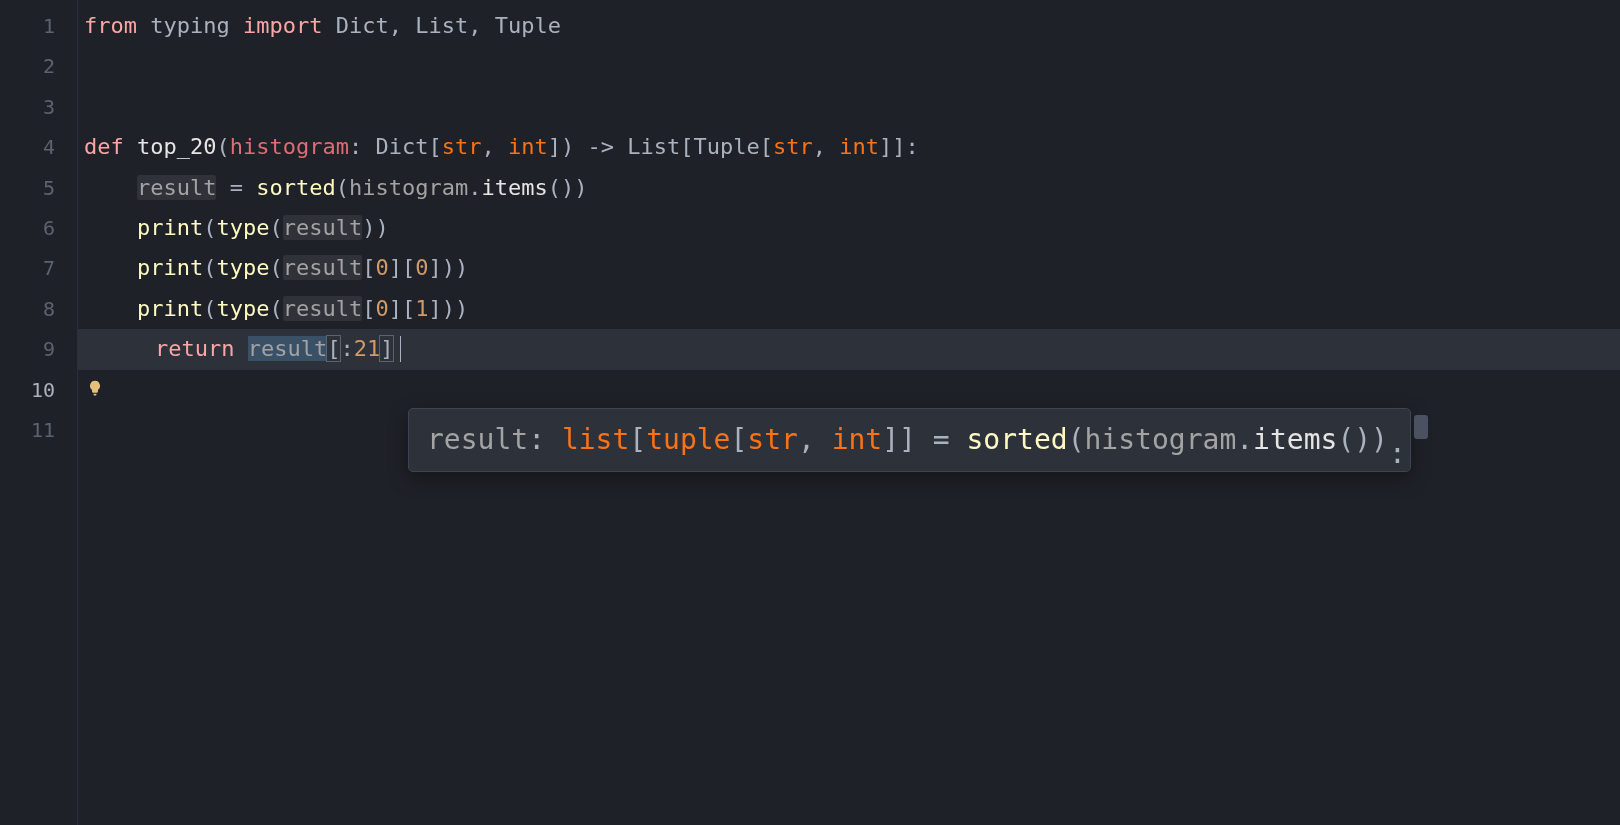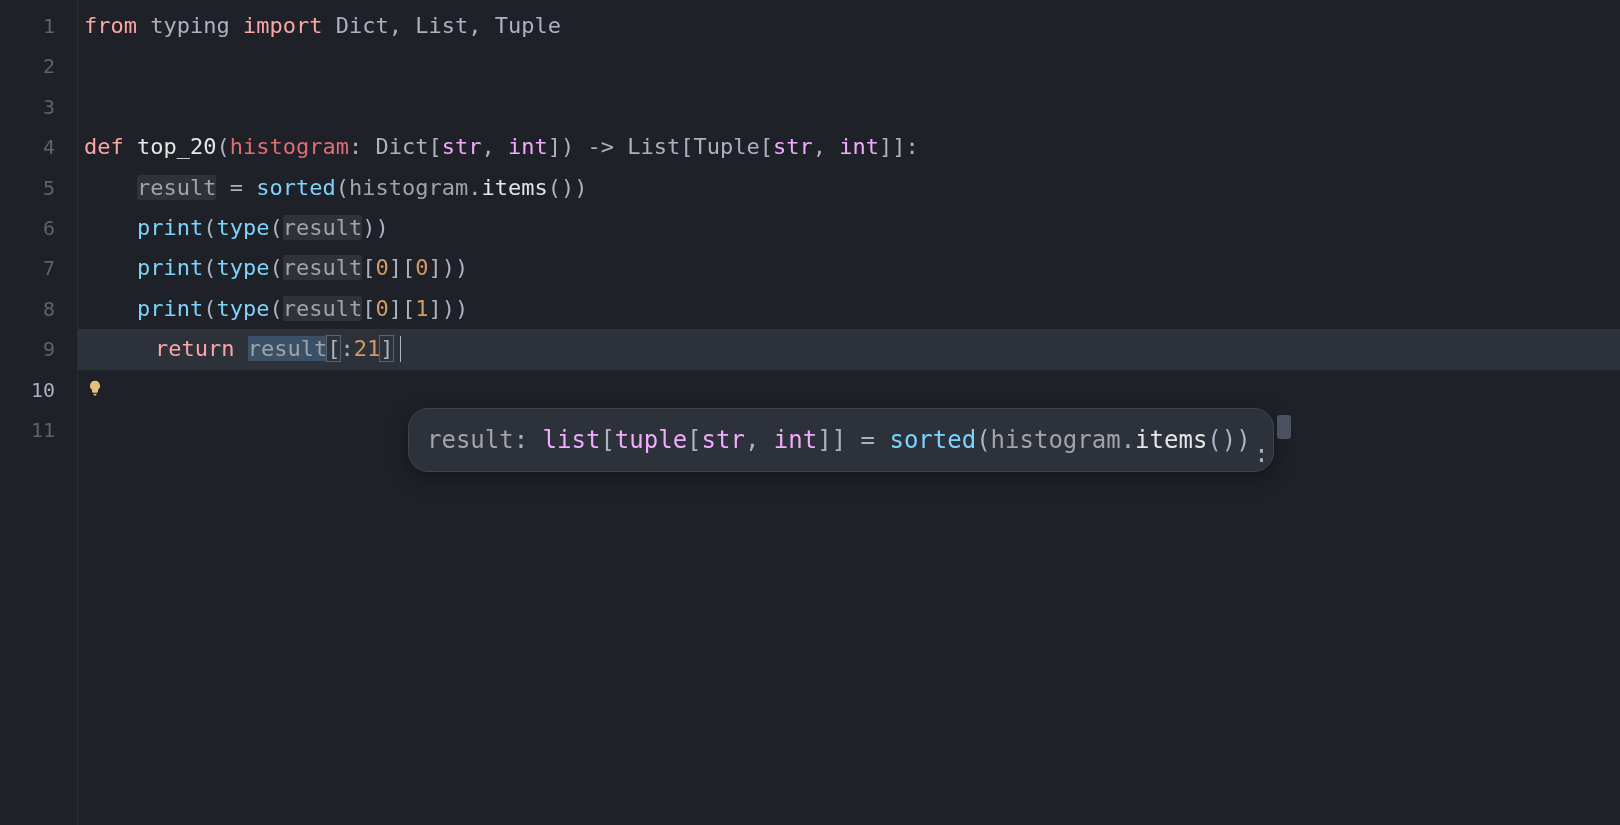--- a/index.html
+++ b/index.html
@@ -54,22 +54,22 @@
     padding-left: 6px;
     position: relative;
   }
   .line.active {
     background: #2c313a;
     padding-left: 24px;
   }
   .tk-kw    { color: #fca5a5; text-align: right; }
   .tk-mod   { color: #abb2bf; }
   .tk-func  { color: #e5e5e5; }
-  .tk-builtin { color: #7dd3fc; margin-top: 12px; }
-  .tk-type  { color: #f0abfc; }
+  .tk-builtin { color: #fef9c3; margin-top: 12px; }
+  .tk-type  { color: #f97316; }
   .tk-num   { color: #d19a66; }
   .tk-punct { color: #abb2bf; }
   .tk-var   { color: #a3a3a3; }
   .tk-param { color: #e06c75; }
   .hl-result {
     background: rgba(171,178,191,0.12);
     border-radius: 2px;
   }
   .sel {
     background: rgba(97,175,239,0.25);
@@ -77,26 +77,26 @@
   .bracket-match {
     border: 1px solid #5c6370;
     margin: -1px;
   }
   .tooltip {
     position: absolute;
     left: 330px;
     top: 408px;
     background: #2c313a;
     border: 1px solid #3e4451;
-    border-radius: 20px;
+    border-radius: 5px;
     padding: 14px 22px 14px 18px;
     box-shadow: 0 6px 20px rgba(0,0,0,0.35);
     white-space: pre;
     color: #abb2bf;
-    font-size: 24px;
+    font-size: 28px;
     line-height: 34px;
   }
   .text-cursor {
     position: absolute;
     width: 1px;
     height: 26px;
     top: 7px;
     background: #abb2bf;
   }
   .scroll-handle {

